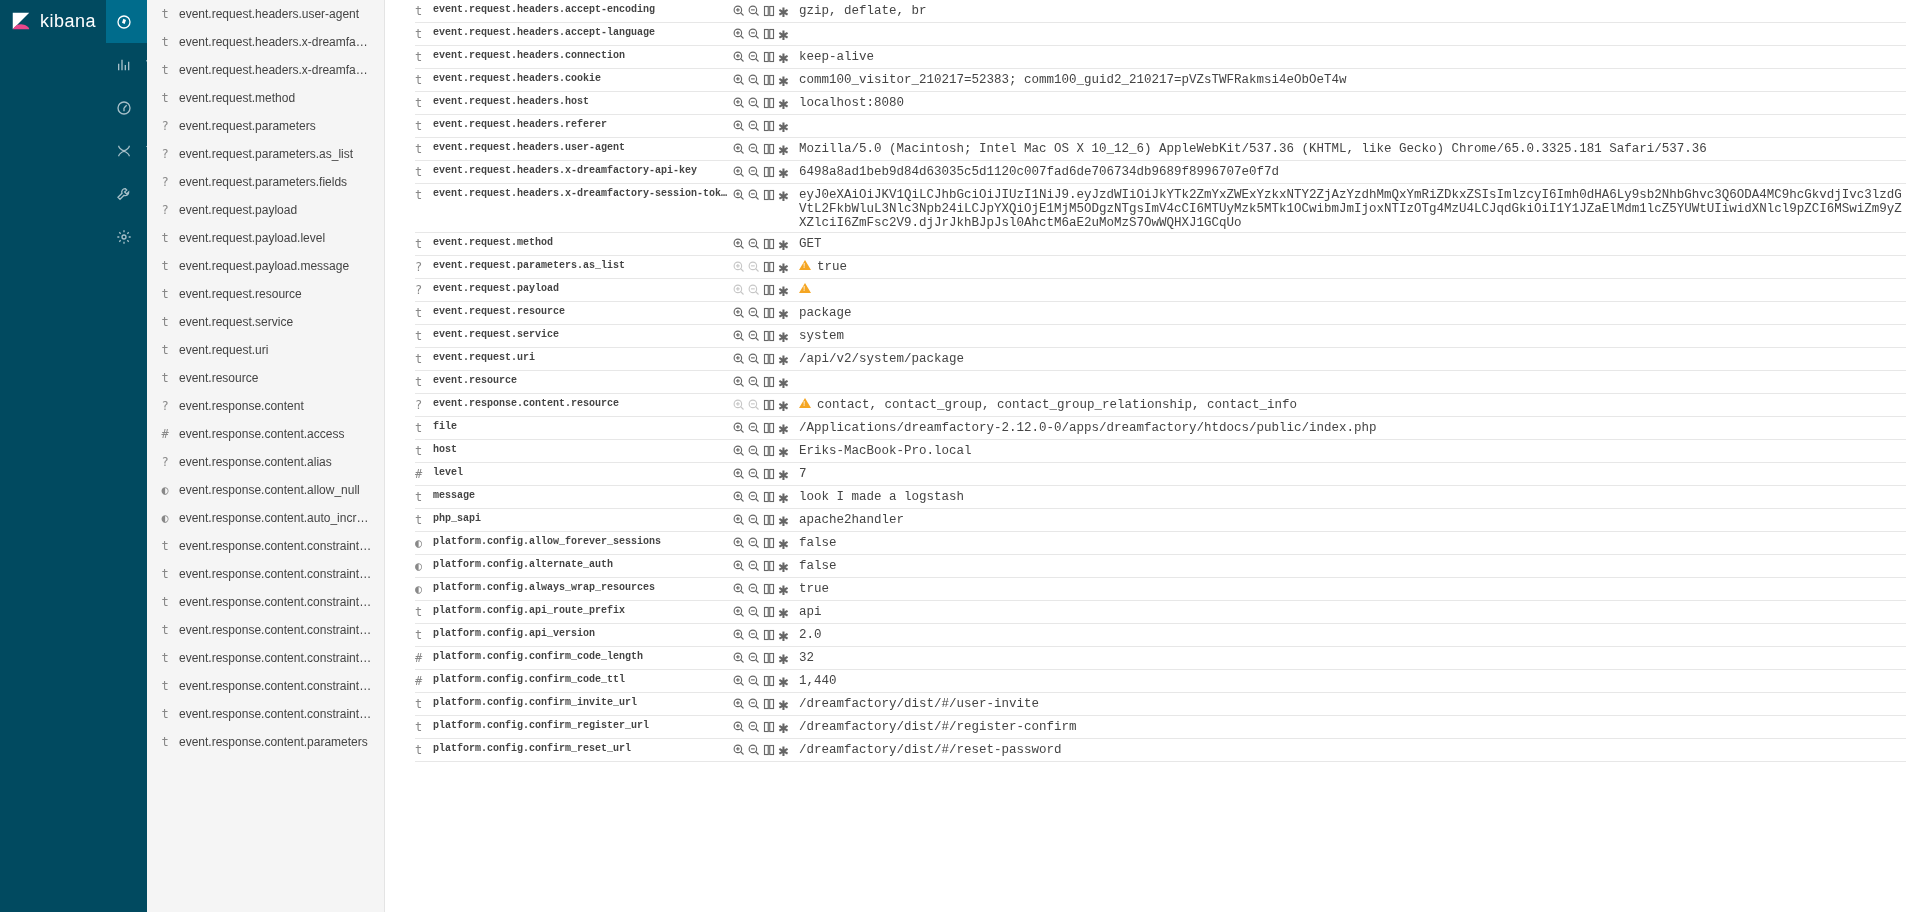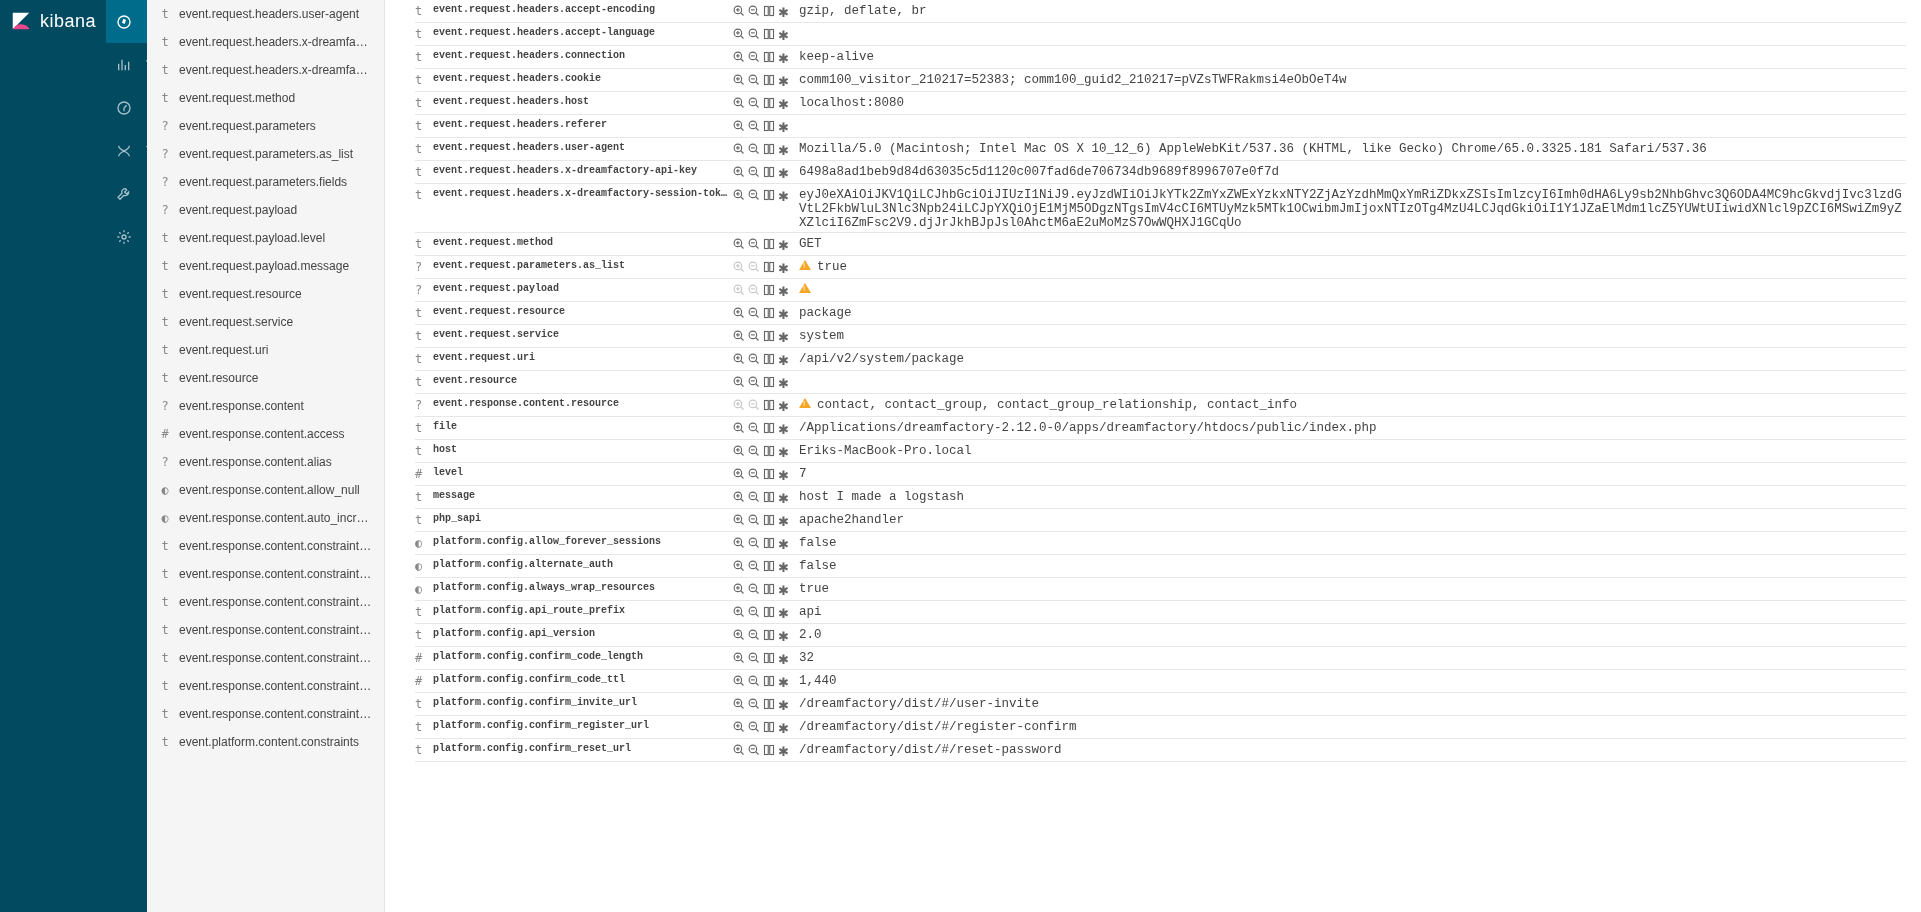--- a/index.html
+++ b/index.html
@@ -205,21 +205,21 @@
     <div class="field-item">
       <span class="ftype">t</span>
       <span class="fname">event.response.content.constraints....</span>
     </div>
     <div class="field-item">
       <span class="ftype">t</span>
       <span class="fname">event.response.content.constraints....</span>
     </div>
     <div class="field-item">
       <span class="ftype">t</span>
-      <span class="fname">event.platform.content.constraints</span>
+      <span class="fname">event.response.content.parameters</span>
     </div>
   </div>
 
 <div class="doc" id="doc">
     <div class="row">
       <div class="cell-type">t</div>
       <div class="cell-name">event.request.headers.accept-encoding</div>
       <div class="cell-actions">
         <span><svg class="zoom" viewBox="0 0 16 16">
             <circle cx="6.5" cy="6.5" r="5"></circle>
@@ -689,21 +689,21 @@
             <circle cx="6.5" cy="6.5" r="5"></circle>
             <line x1="10" y1="10" x2="14" y2="14"></line>
             <line x1="4" y1="6.5" x2="9" y2="6.5"></line>
           </svg></span>
         <span><svg viewBox="0 0 16 16">
             <rect x="2" y="2" width="5" height="12"></rect>
             <rect x="9" y="2" width="5" height="12"></rect>
           </svg></span>
         <span><span style="font-size:13px;color:#666">✱</span></span>
       </div>
-      <div class="cell-val"><span>host I made a logstash</span></div>
+      <div class="cell-val"><span>look I made a logstash</span></div>
     </div>
     <div class="row">
       <div class="cell-type">t</div>
       <div class="cell-name">php_sapi</div>
       <div class="cell-actions">
         <span><svg class="zoom" viewBox="0 0 16 16">
             <circle cx="6.5" cy="6.5" r="5"></circle>
             <line x1="10" y1="10" x2="14" y2="14"></line>
             <line x1="4" y1="6.5" x2="9" y2="6.5"></line>
             <line x1="6.5" y1="4" x2="6.5" y2="9"></line>

